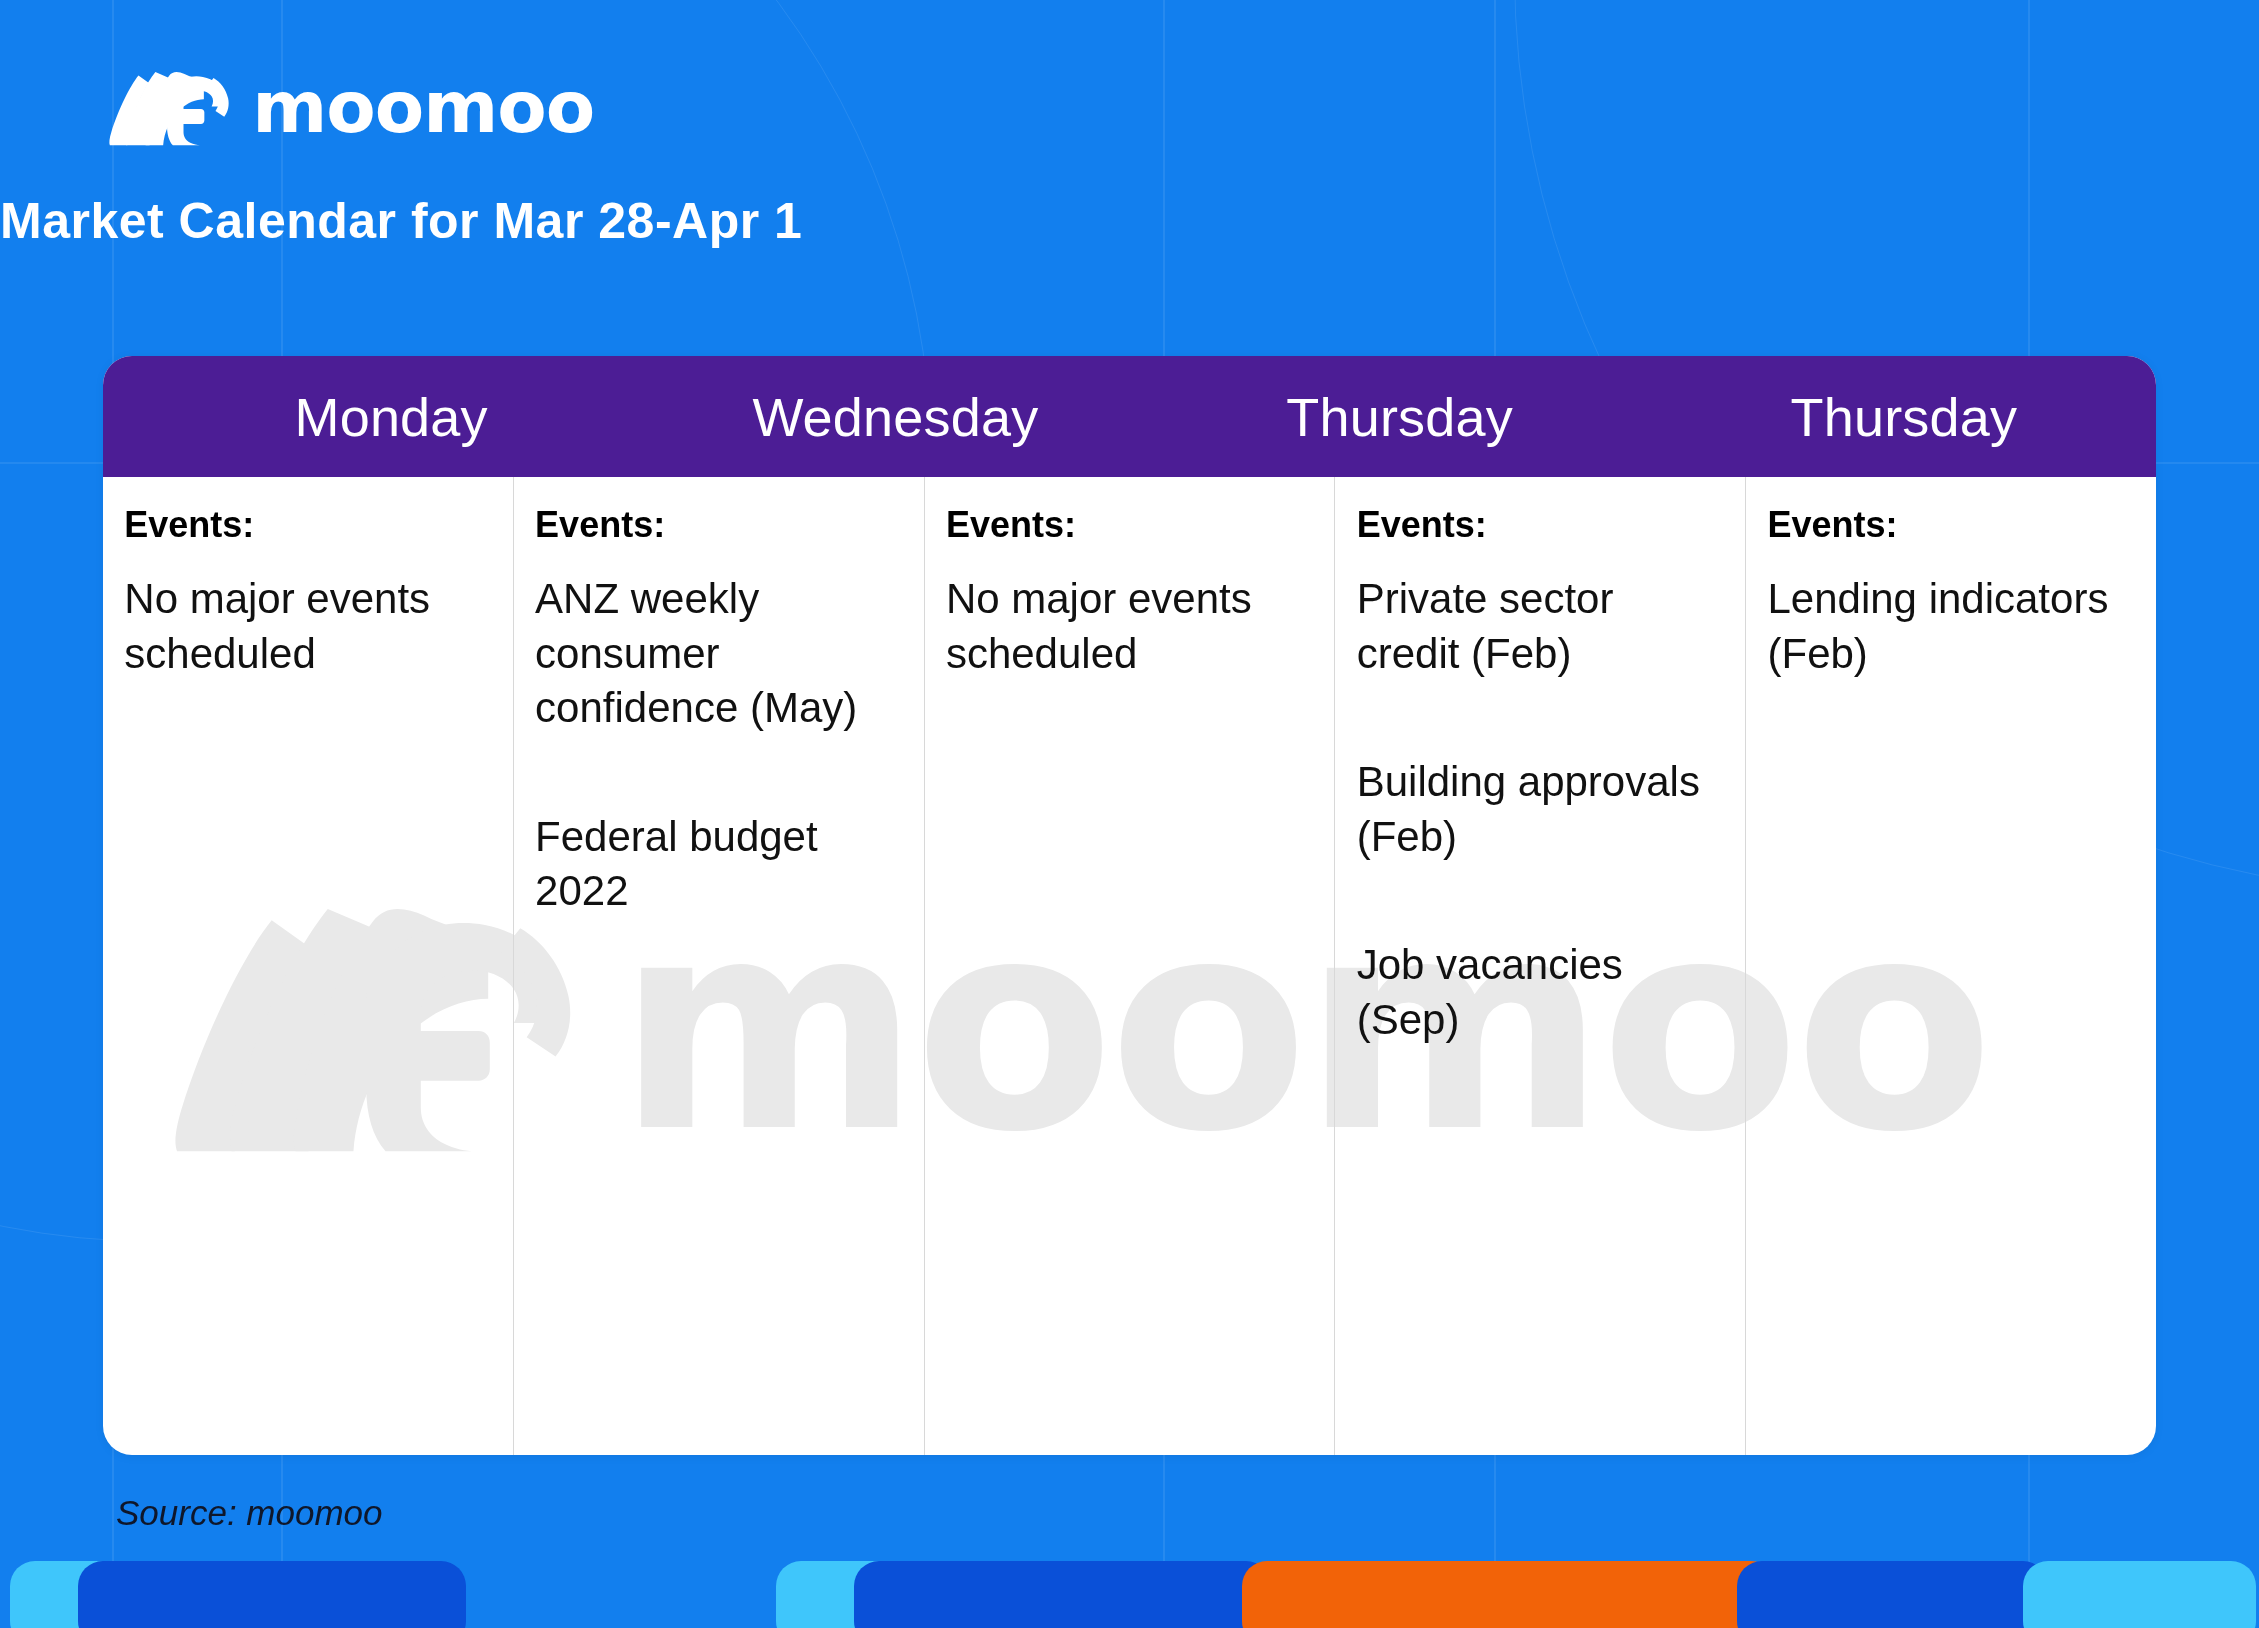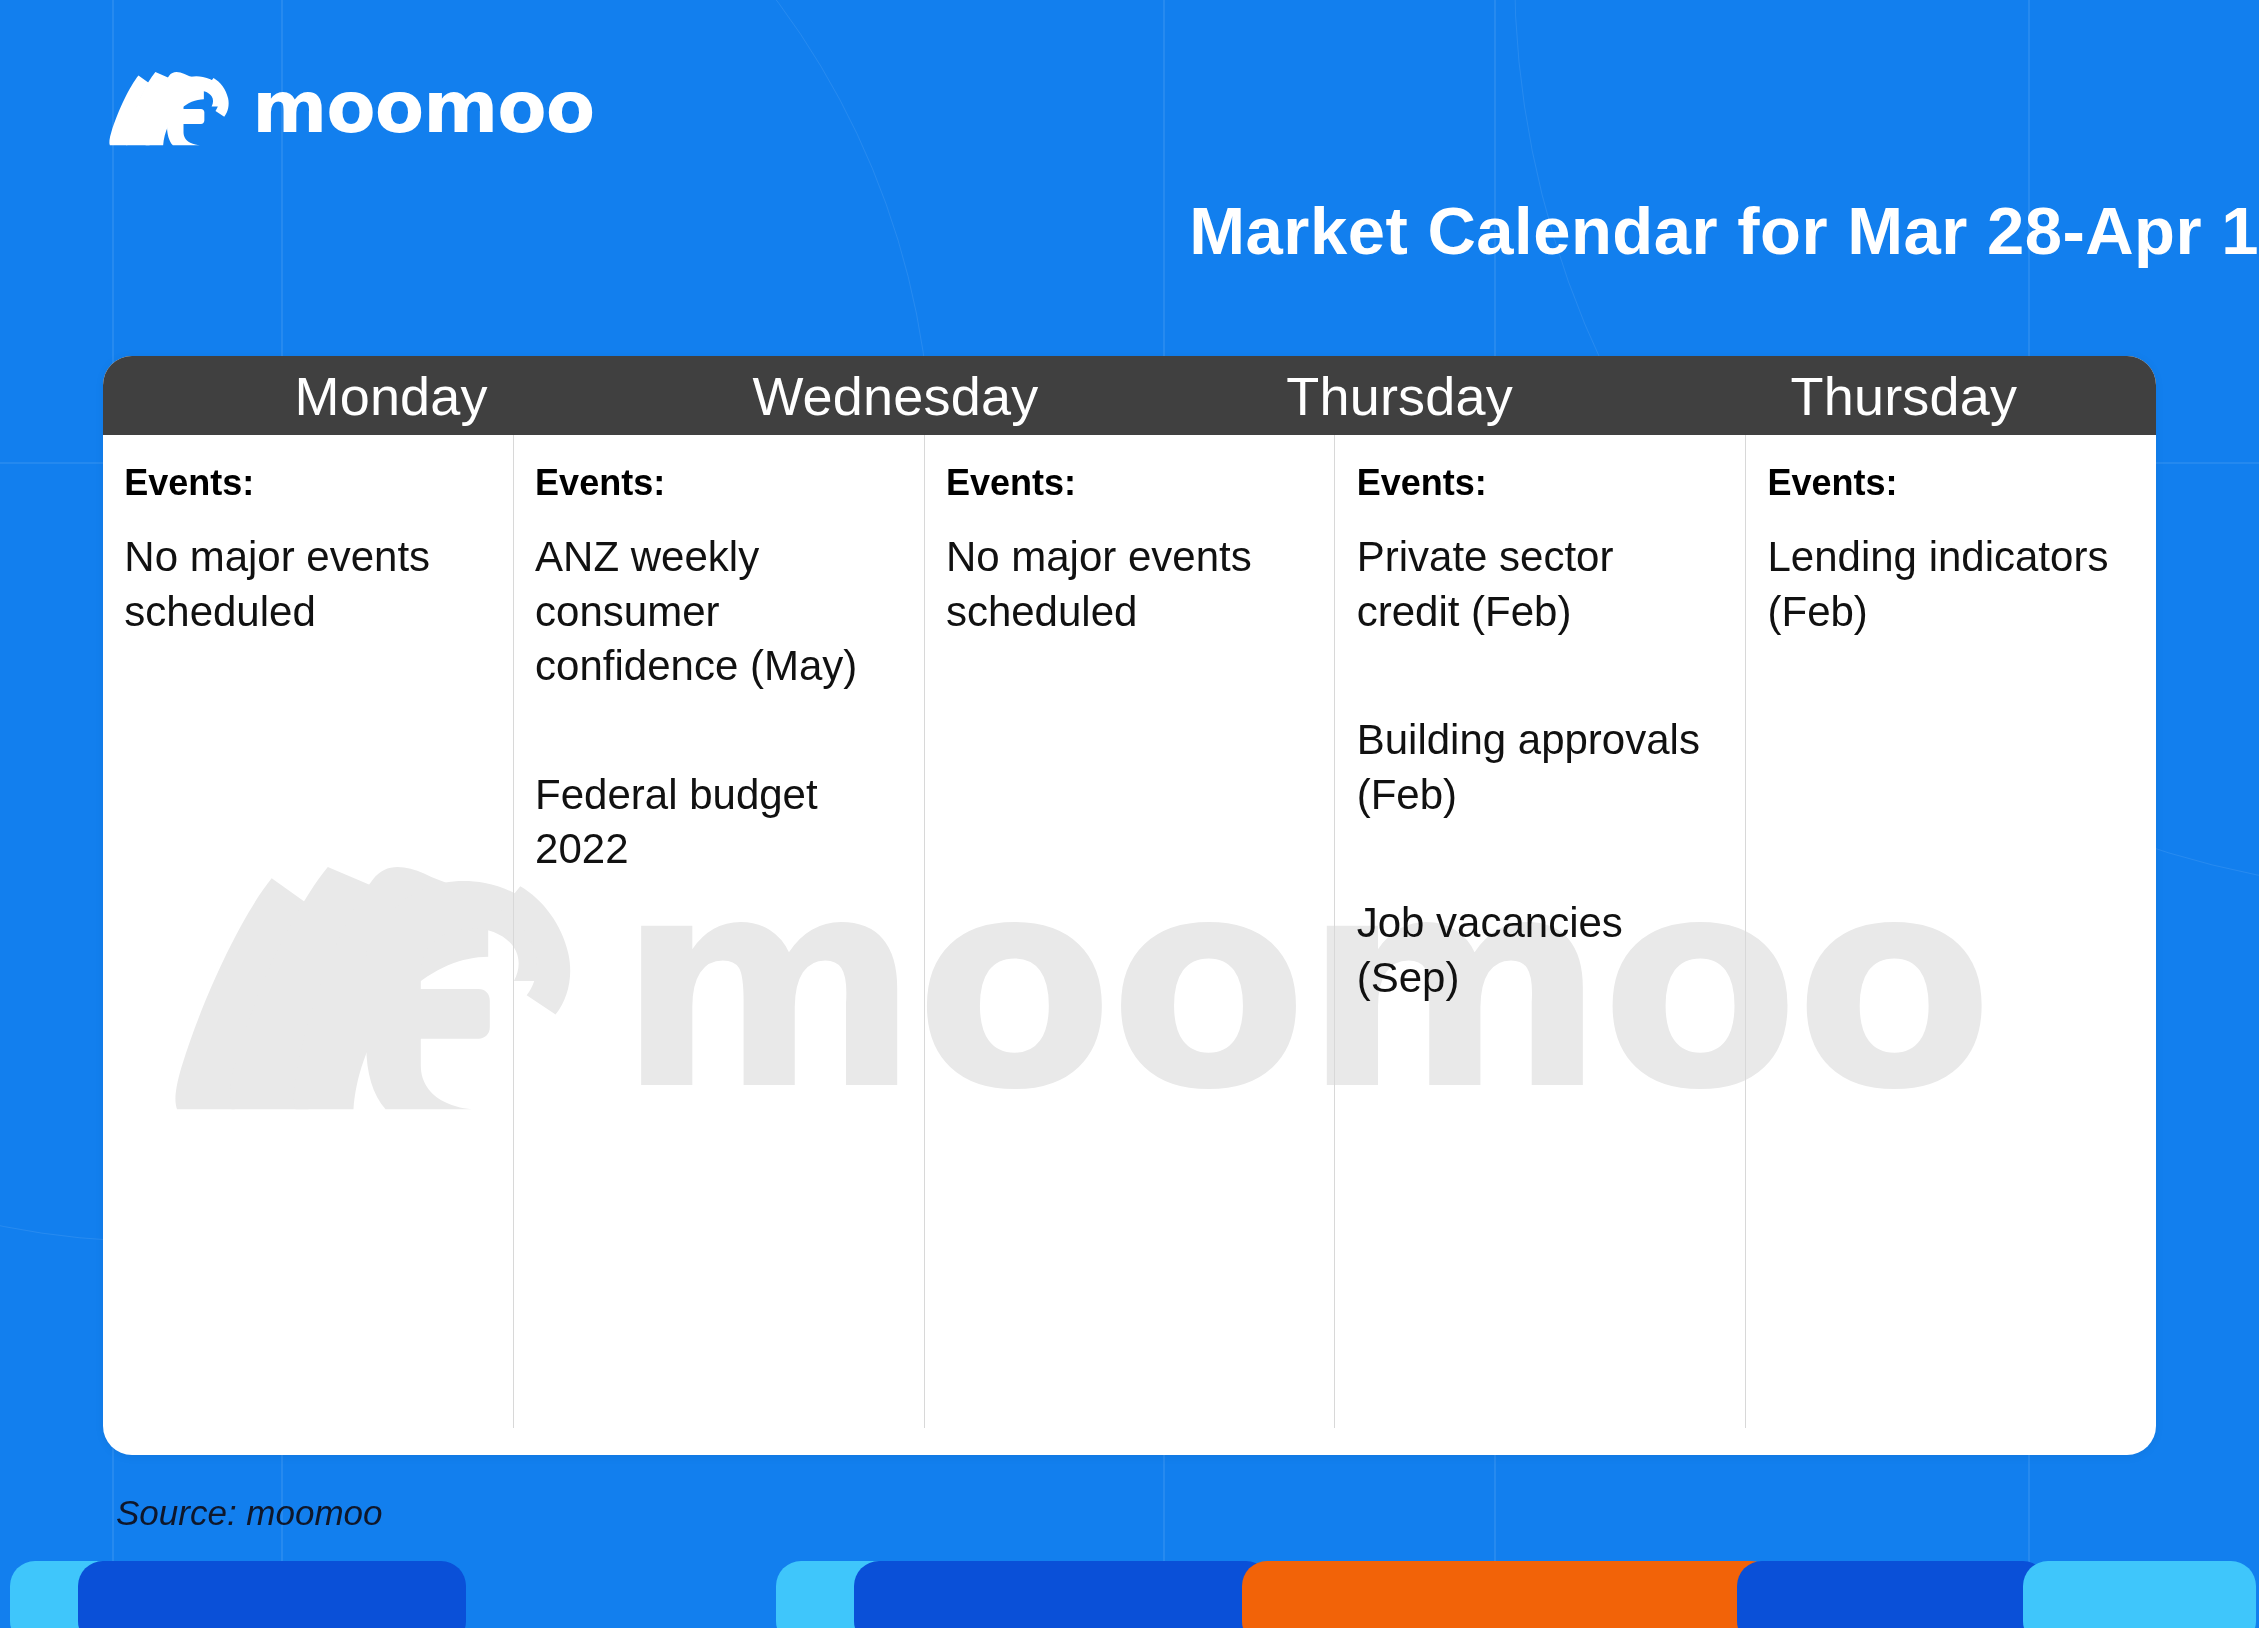--- a/index.html
+++ b/index.html
@@ -54,23 +54,23 @@
     font-weight:700;
     letter-spacing:-1px;
     line-height:1;
     font-family:"DejaVu Sans", sans-serif;
   }
 
   #page-title {
     position:absolute;
     left:0; right:0;
     top:192px;
-    text-align:right;
+    text-align:left;
     color:#ffffff;
-    font-size:67px;
+    font-size:50px;
     font-weight:700;
     letter-spacing:0.5px;
     font-family:"Liberation Sans", sans-serif;
     white-space:nowrap;
   }
 
   
   #calendar-card {
     position:absolute;
     left:103px;
@@ -78,22 +78,22 @@
     width:2053px;
     height:1099px;
     background:#ffffff;
     border-radius:29px;
     overflow:hidden;
     box-shadow:0 1.9px 9.7px rgba(0,0,0,0.06);
   }
 
   #weekday-header {
     display:flex;
-    height:79px;
-    background:#404040;
+    height:121px;
+    background:#4c1d95;
     padding-left:36px;
   }
   .weekday-cell {
     flex:1 1 0;
     display:flex;
     align-items:center;
     justify-content:center;
     color:#ffffff;
     font-size:54px;
     font-weight:400;

